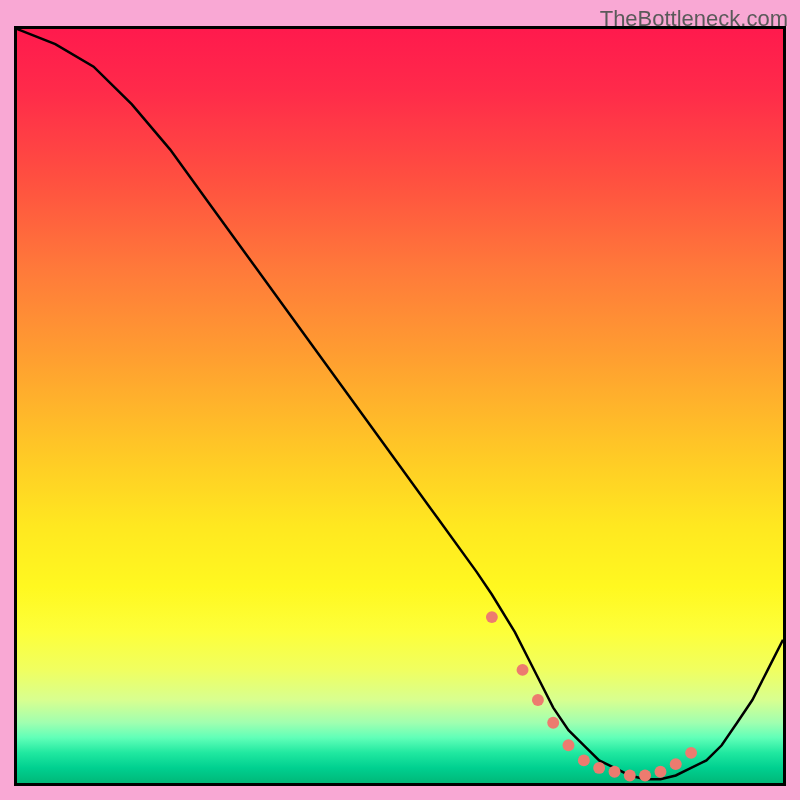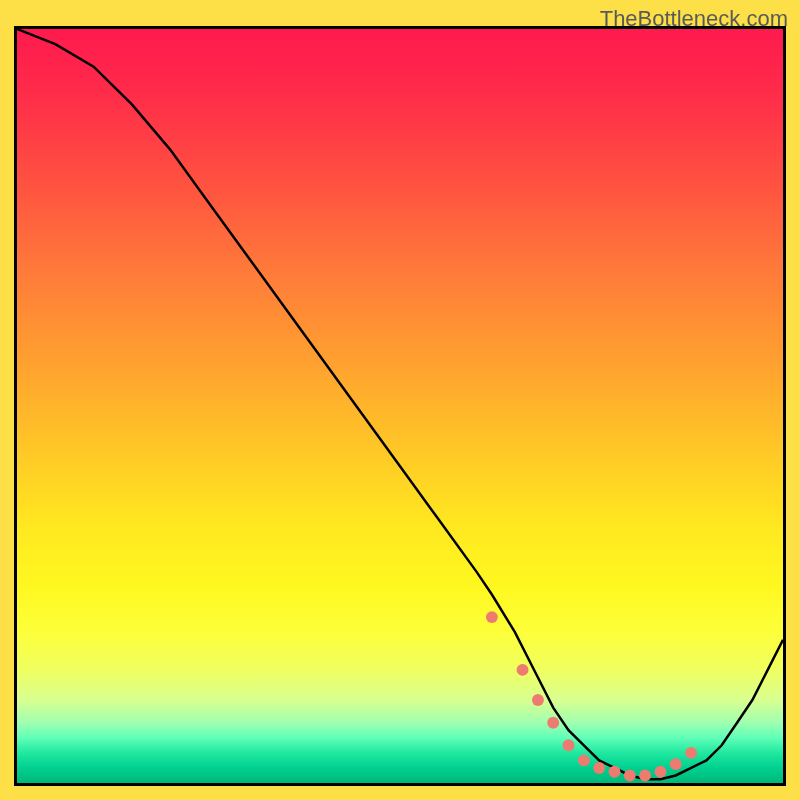--- a/index.html
+++ b/index.html
@@ -1,21 +1,21 @@
 <!DOCTYPE html>
 <html><head>
 <meta charset="utf-8">
 <style>
   * { margin: 0; padding: 0; box-sizing: border-box; }
   body { width: 800px; height: 800px; overflow: hidden; font-family: Arial, sans-serif; }
   .chart-container {
     width: 800px;
     height: 800px;
     position: relative;
-    background: #fde047;
+    background: #f9a8d4;
   }
   .watermark {
     position: absolute;
     top: 6px;
     right: 12px;
     font-size: 22px;
     color: #5a5a5a;
     font-weight: 500;
     z-index: 10;
   }

